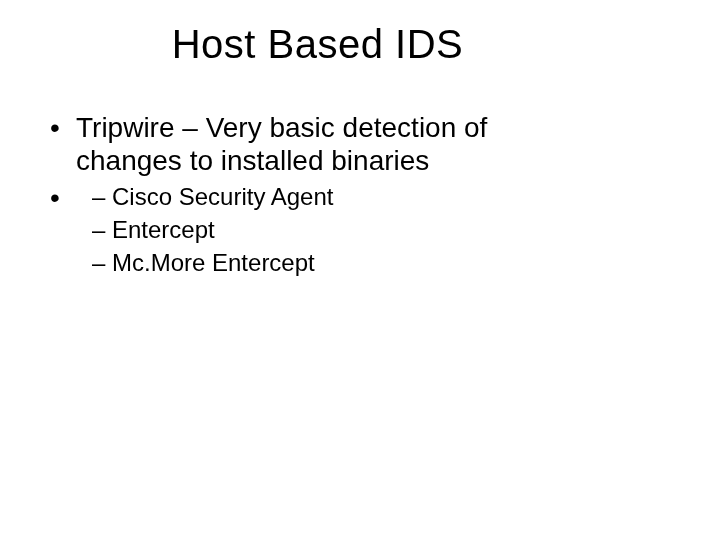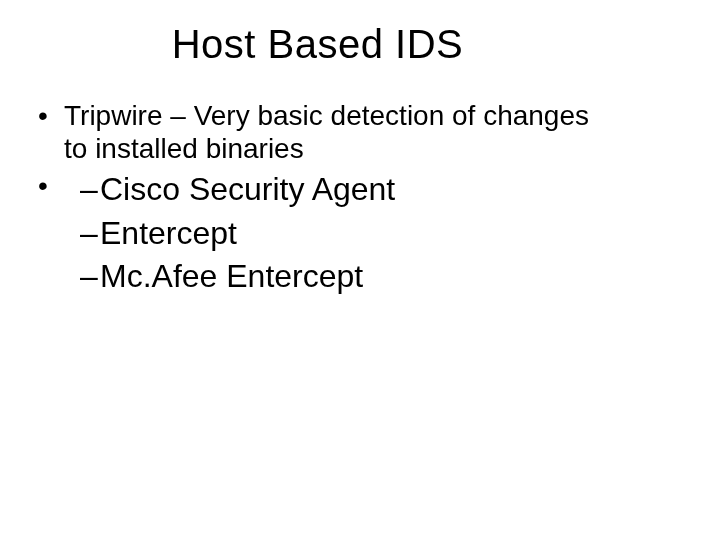--- a/index.html
+++ b/index.html
@@ -24,41 +24,41 @@
     padding-top: 22px;
     letter-spacing: 0.5px;
   }
   .body {
     padding: 32px 36px 0 36px;
     font-size: 28px;
     line-height: 1.18;
   }
   ul.level1 {
     list-style: none;
-    margin: 0;
+    margin: 12px;
     padding: 0;
   }
   ul.level1 > li {
     position: relative;
     padding-left: 28px;
     margin-bottom: 4px;
   }
   ul.level1 > li::before {
     content: "•";
     position: absolute;
     left: 2px;
     top: 0;
     font-size: 28px;
     line-height: 1.18;
   }
   ul.level2 {
     list-style: none;
     margin: 4px 0 0 0;
     padding: 0 0 0 16px;
-    font-size: 32px;
+    font-size: 24px;
     line-height: 1.3;
   }
   ul.level2 > li {
     position: relative;
     padding-left: 20px;
     margin-bottom: 2px;
   }
   ul.level2 > li::before {
     content: "–";
     position: absolute;
@@ -78,19 +78,19 @@
       </li>
       <li>
         <ul class="level2">
           <li>
             <span>Cisco Security Agent</span>
           </li>
           <li>
             <span>Entercept</span>
           </li>
           <li>
-            <span>Mc.Afee Entercept</span>
+            <span>Mc.More Entercept</span>
           </li>
         </ul>
       </li>
     </ul>
   </div>
 </div>
 
 </body></html>

